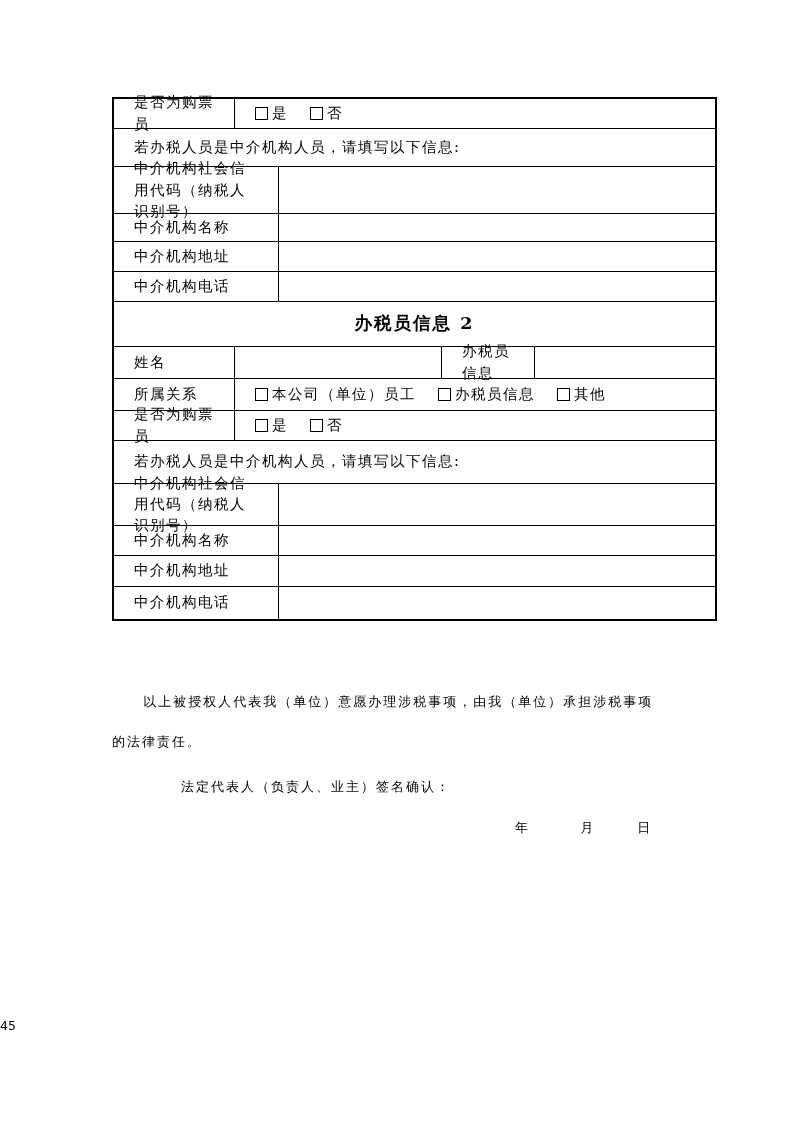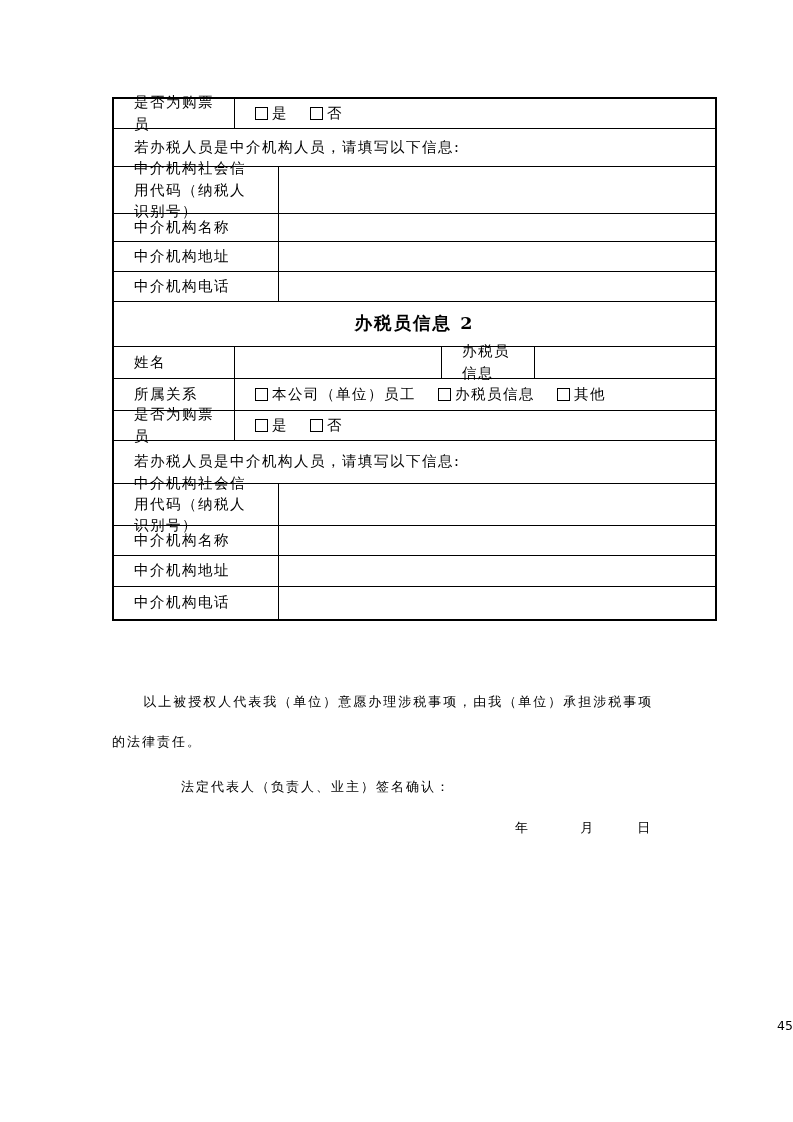--- a/index.html
+++ b/index.html
@@ -69,21 +69,21 @@
   .statement { text-indent: 2.4em; }
   .signature-line { margin-left: 69px; margin-top: 5px; }
   .date-line { margin-left: 403px; margin-top: 1px; }
   .date-line .sep-a { margin-right: 44px; }
   .date-line .sep-b { margin-right: 36px; }
   .page-number {
     position: absolute;
     top: 1018px;
     left: 0;
     width: 100%;
-    text-align: right;
+    text-align: left;
     font-family: "DejaVu Sans", sans-serif;
     font-size: 12.5px;
     letter-spacing: 0;
   }
 </style>
 </head>
 <body>
 
 <div class="page">
 

